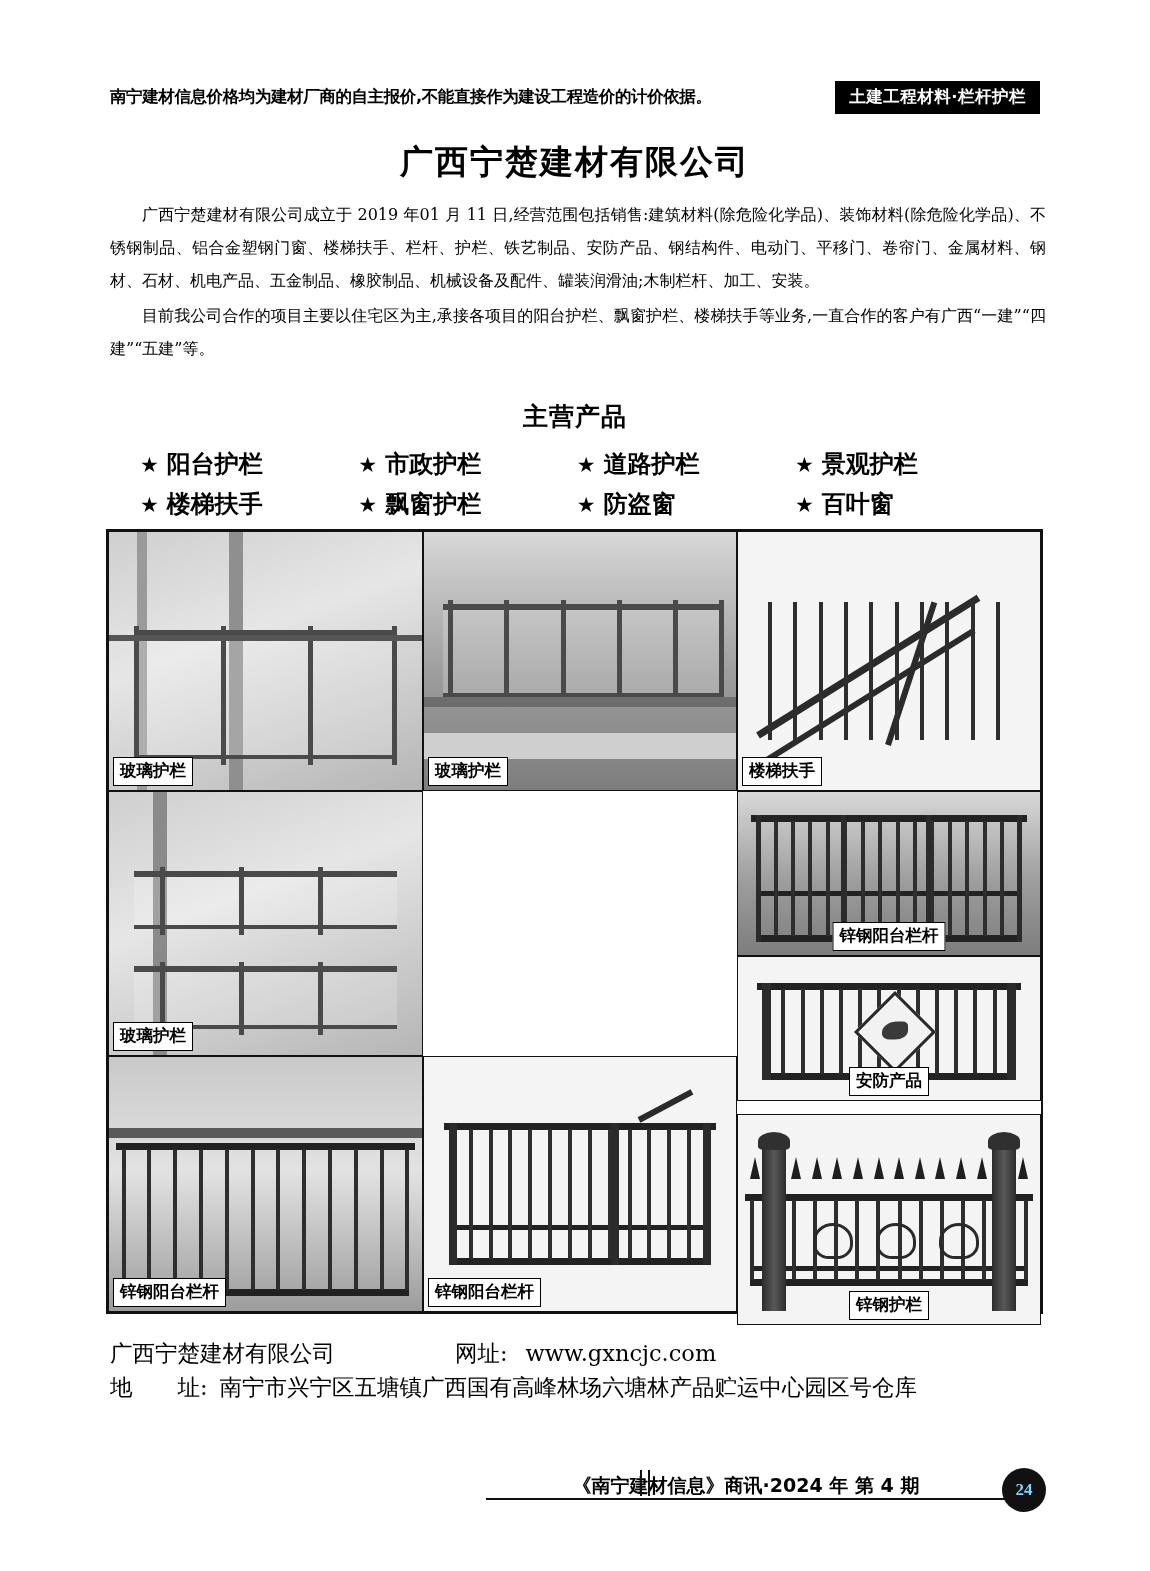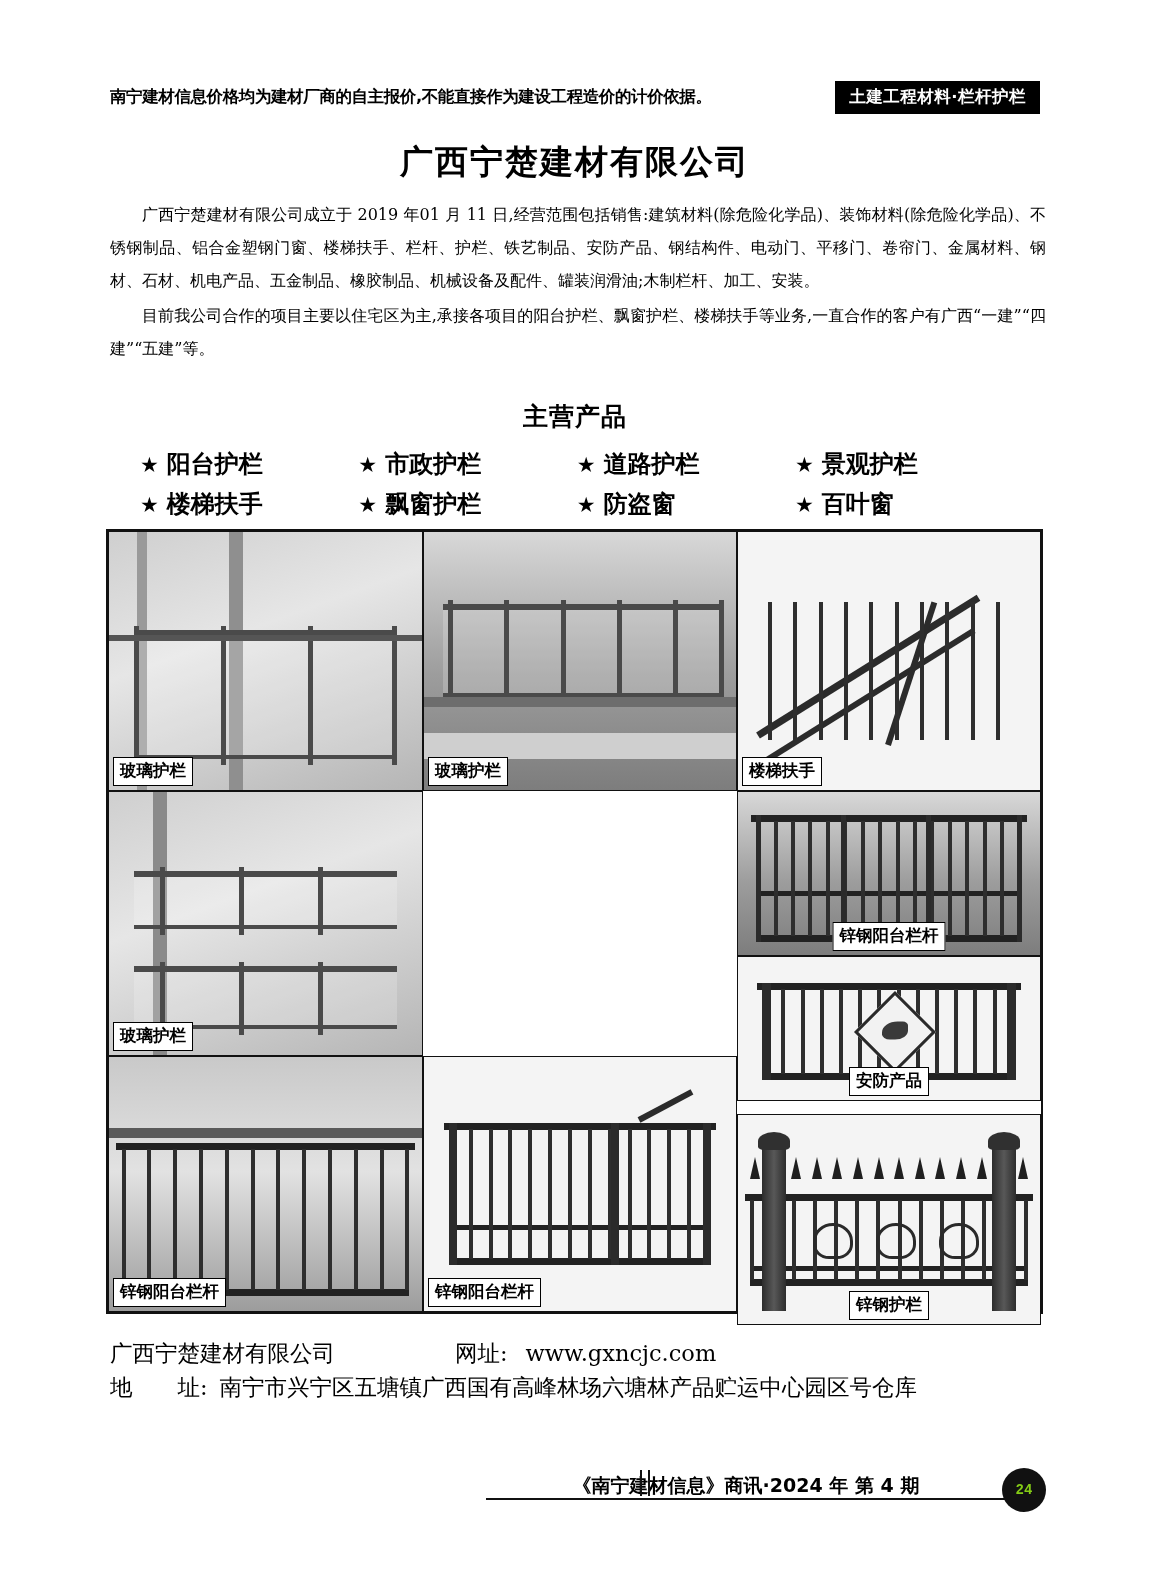--- a/index.html
+++ b/index.html
@@ -332,24 +332,24 @@
     font-size: 19px;
   }
   .page-num {
     position: absolute;
     top: 1468px;
     left: 1002px;
     width: 44px;
     height: 44px;
     border-radius: 50%;
     background: #111;
-    color: #84cc16;
-    font-family: Liberation Mono, monospace;
-    font-weight: bold;
-    font-size: 14px;
+    color: #7dd3fc;
+    font-family: Liberation Serif, serif;
+    font-weight: bold;
+    font-size: 17px;
     display: flex;
     align-items: center;
     justify-content: center;
   }
   .vrule {
     position: absolute;
     top: 1470px;
     left: 640px;
     width: 2px;
     height: 26px;

